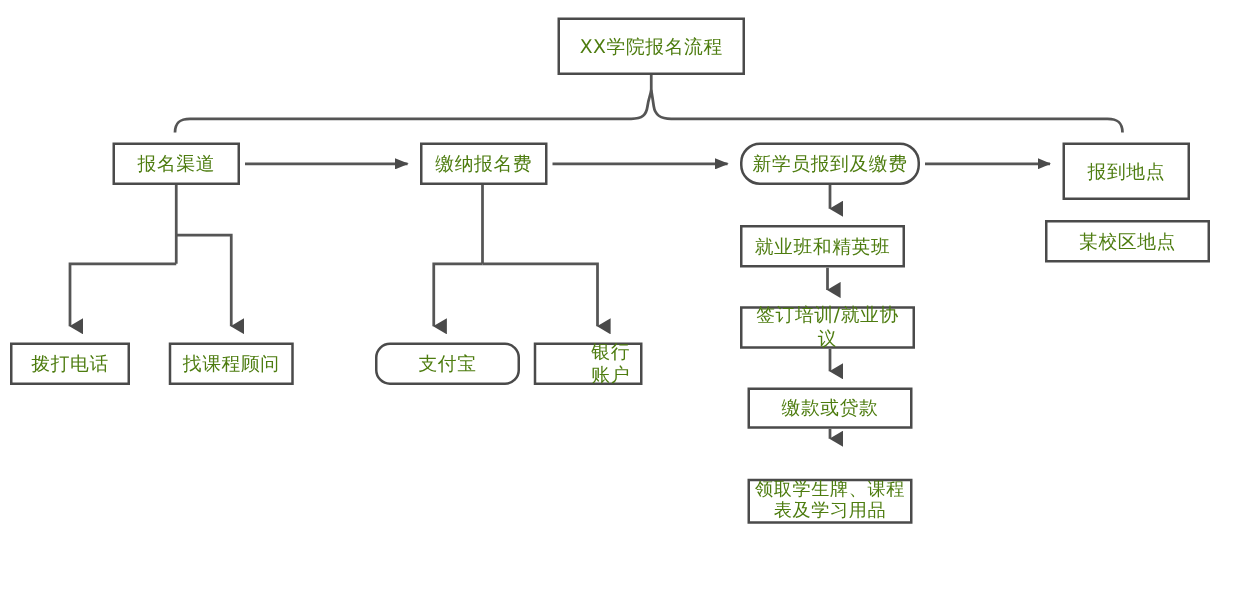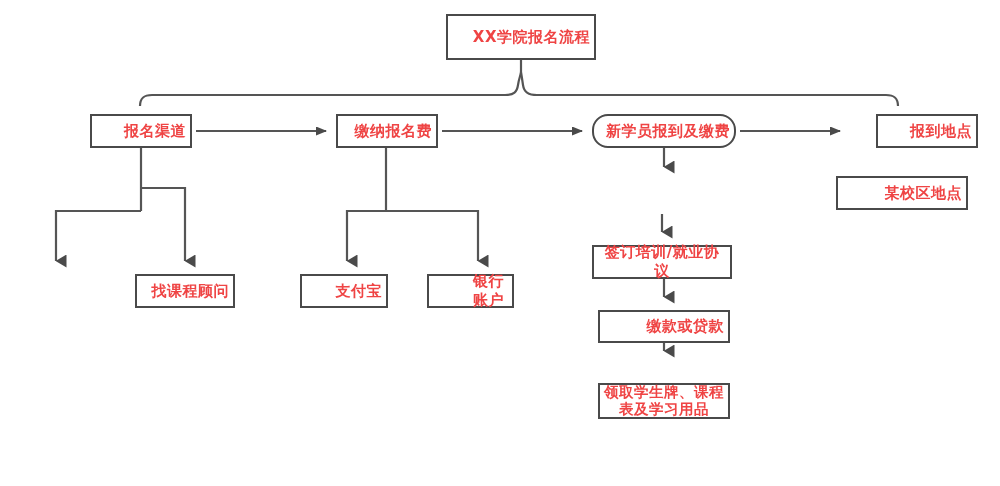--- a/index.html
+++ b/index.html
@@ -23,28 +23,27 @@
     height: 486px;
     pointer-events: none;
   }
   .node {
     position: absolute;
     box-sizing: border-box;
     border: 2px solid #4a4a4a;
     background: #ffffff;
     display: flex;
     align-items: center;
-    justify-content: flex-end;
+    justify-content: center;
     text-align: center;
-    color: #ef4444;
+    color: #4d7c0f;
     font-size: 15px;
     line-height: 1.25;
     letter-spacing: 0.5px;
     z-index: 2;
-    font-weight: bold;
   }
   .node.two-line {
     line-height: 1.2;
     font-size: 14.5px;
   }
   .node .label {
     display: block;
     white-space: pre-line;
     padding: 0 4px;
   }
@@ -104,49 +103,55 @@
   </div>
 
   <div class="node" style="left:90px; top:114px; width:102px; height:34px;">
     <span class="label">报名渠道</span>
   </div>
 
   <div class="node" style="left:592px; top:114px; width:144px; height:34px;border-radius:16px;">
     <span class="label">新学员报到及缴费</span>
   </div>
 
-  <div class="node" style="left:876px; top:114px; width:102px; height:34px;">
+  <div class="node" style="left:850px; top:114px; width:102px; height:46px;">
     <span class="label">报到地点</span>
   </div>
 
   <div class="node" style="left:836px; top:176px; width:132px; height:34px;">
     <span class="label">某校区地点</span>
   </div>
 
+  <div class="node" style="left:592px; top:180px; width:132px; height:34px;">
+    <span class="label">就业班和精英班</span>
+  </div>
 
   <div class="node" style="left:592px; top:245px; width:140px; height:34px;">
     <span class="label">签订培训/就业协议</span>
   </div>
 
   <div class="node" style="left:598px; top:310px; width:132px; height:33px;">
     <span class="label">缴款或贷款</span>
   </div>
 
   <div class="node two-line" style="left:598px; top:363px; width:132px; height:36px;margin-top:20px;">
     <span class="label">领取学生牌、课程
 表及学习用品</span>
   </div>
 
 
+  <div class="node" style="left:8px; top:274px; width:96px; height:34px;">
+    <span class="label">拨打电话</span>
+  </div>
 
   <div class="node" style="left:135px; top:274px; width:100px; height:34px;">
     <span class="label">找课程顾问</span>
   </div>
 
-  <div class="node" style="left:300px; top:274px; width:88px; height:34px;">
+  <div class="node" style="left:300px; top:274px; width:116px; height:34px;border-radius:12px;">
     <span class="label">支付宝</span>
   </div>
 
   <div class="node" style="left:427px; top:274px; width:87px; height:34px;padding-left:36px;">
     <span class="label">银行账户</span>
   </div>
 
 </div>
 
 </body></html>

